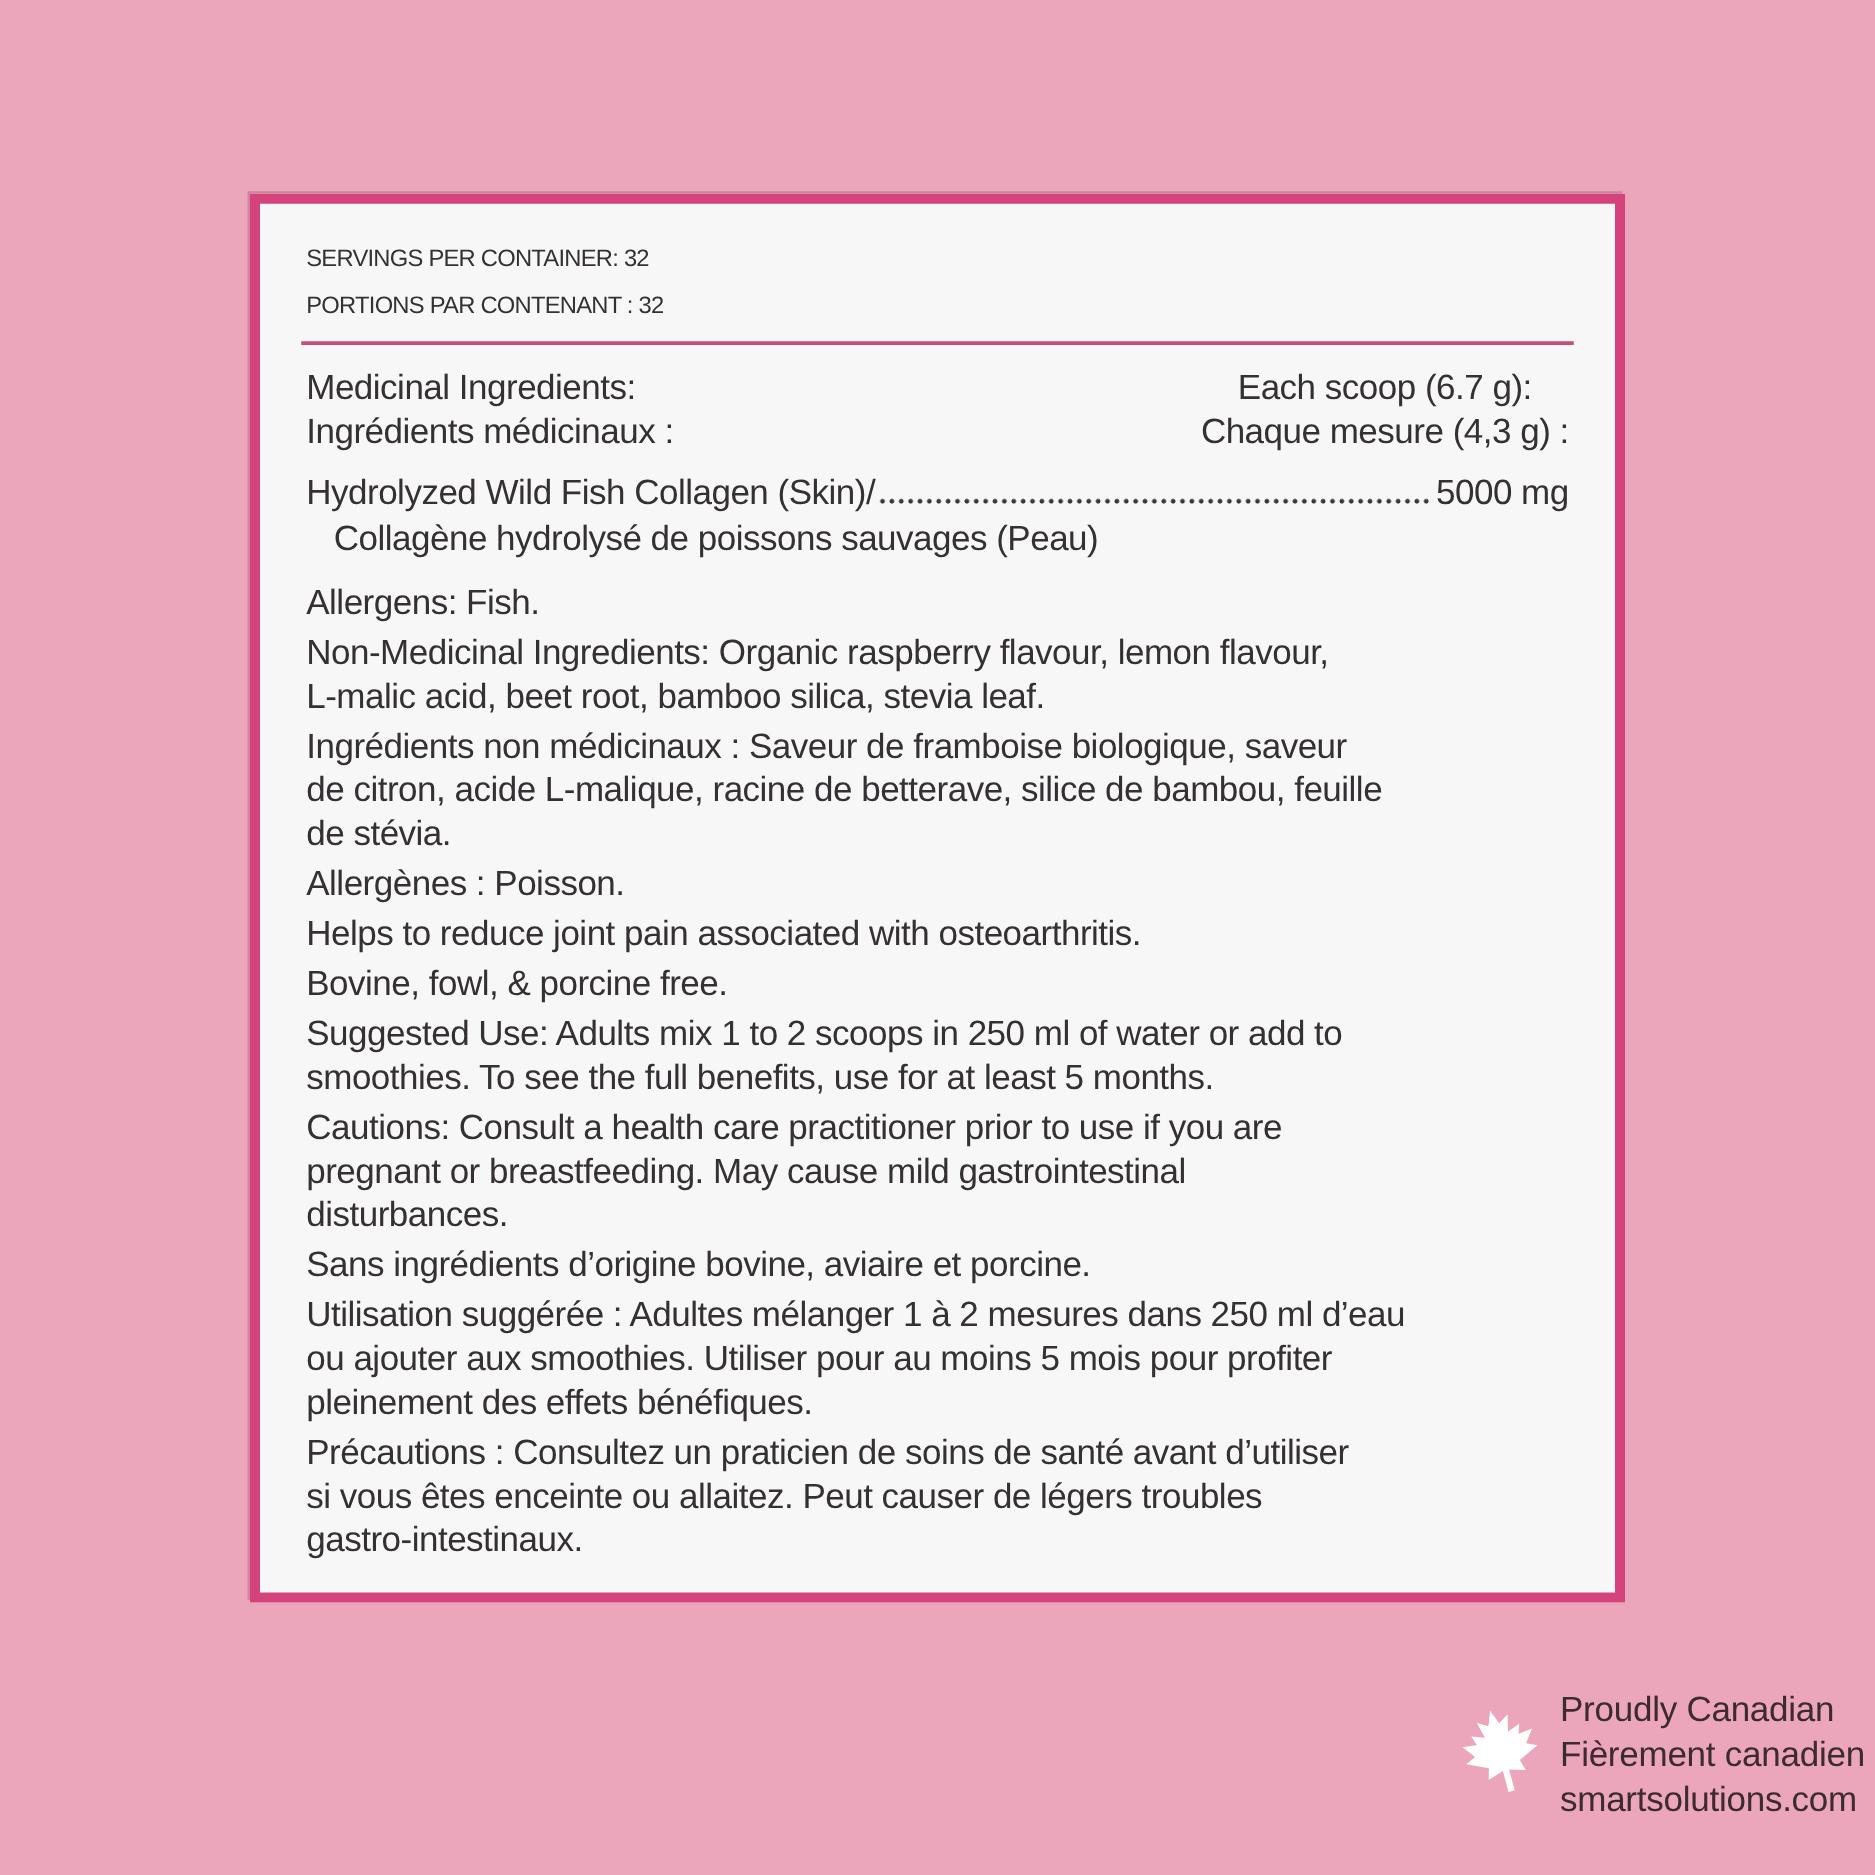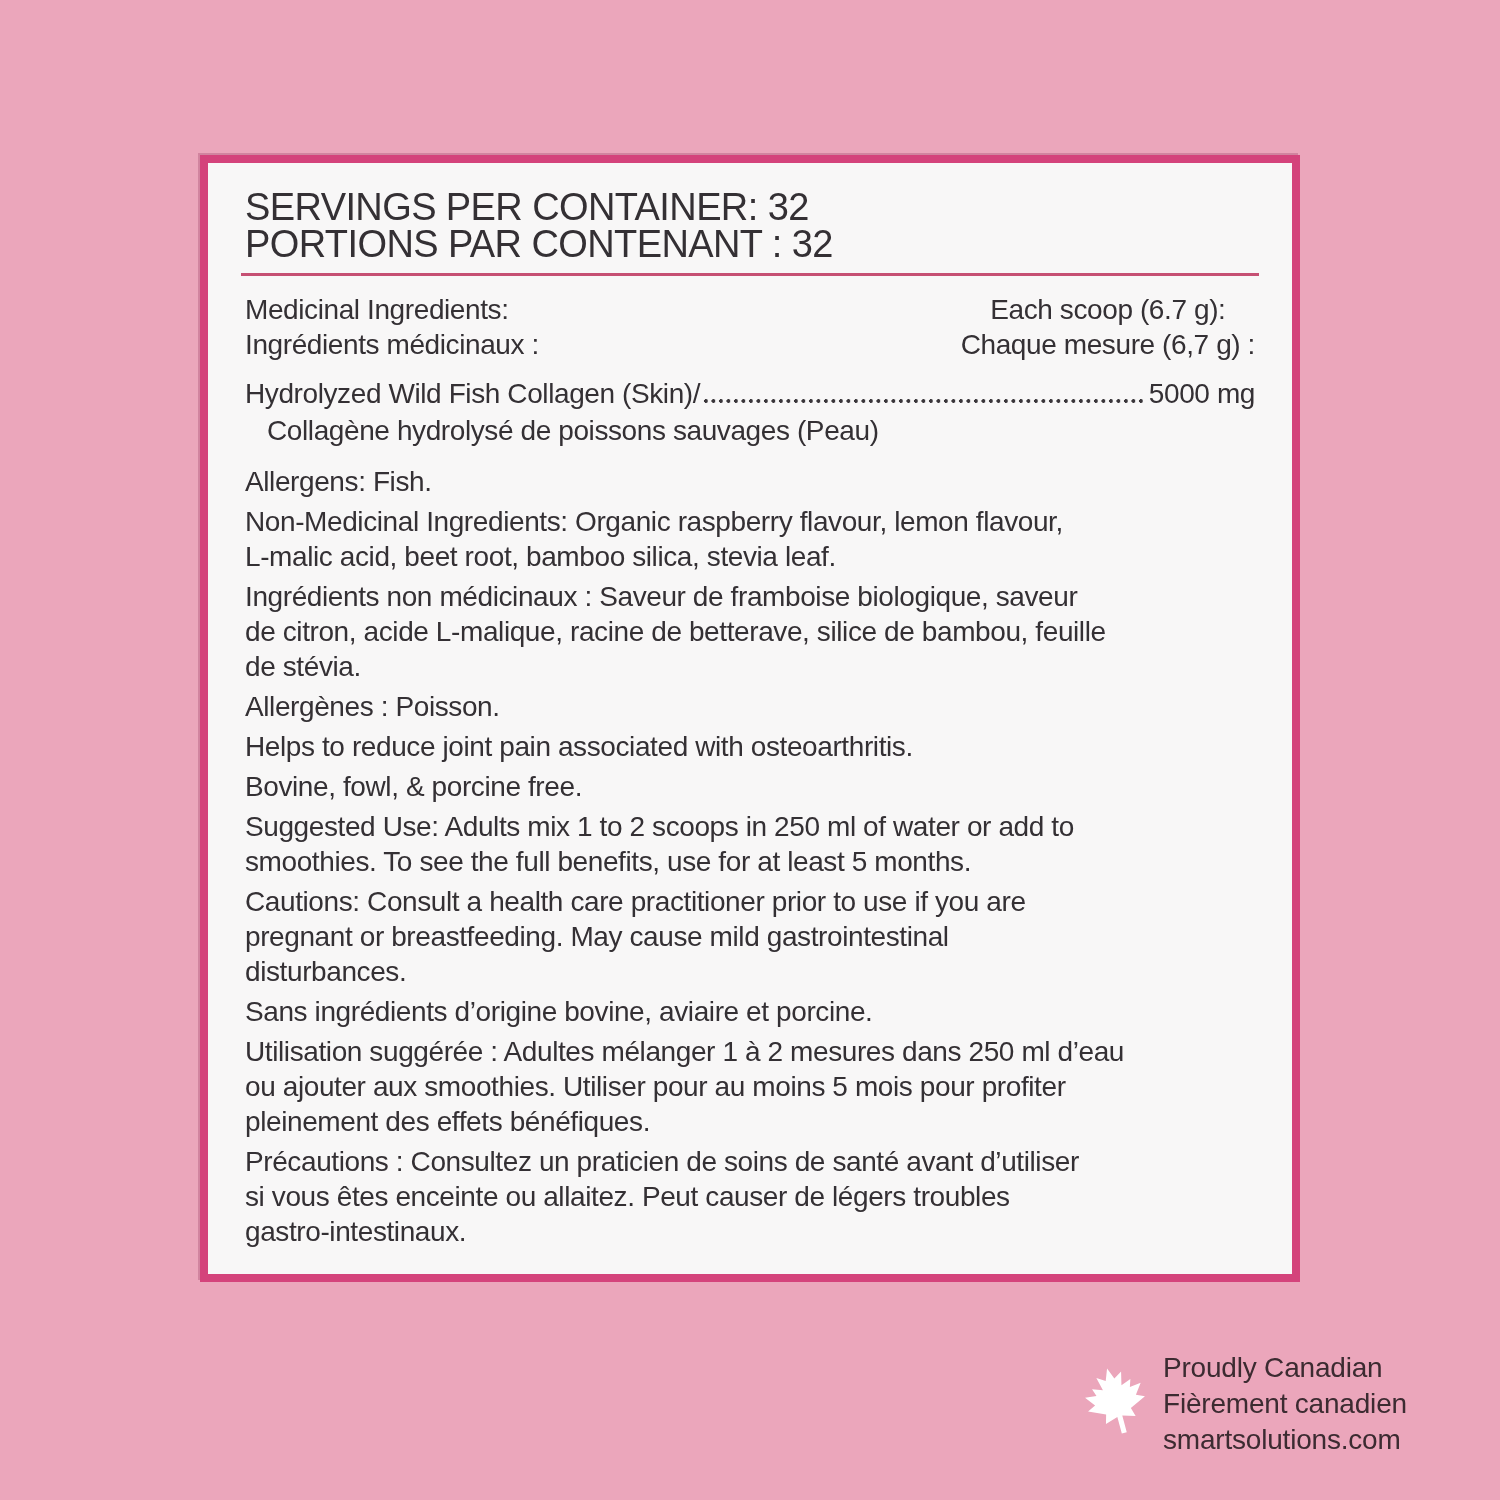--- a/index.html
+++ b/index.html
@@ -20,21 +20,21 @@
     box-sizing: border-box;
     background: #F8F7F7;
     border: 8px solid #D4437B;
     box-shadow: -2px -2px 0 rgba(130,30,75,0.25);
     padding: 26px 37px 0 37px;
     letter-spacing: -0.4px;
     font-size: 28px;
     line-height: 35px;
   }
 
-  .servings { font-size: 38px; line-height: 37px; letter-spacing: -0.6px; }
+  .servings { font-size: 19px; line-height: 37px; letter-spacing: -0.6px; }
 
   .rule {
     border: none;
     border-top: 3px solid #C65073;
     margin: 10px -4px 16px -4px;
   }
 
   .med-row { display: flex; justify-content: space-between; }
   .med-right { text-align: center; }
 
@@ -50,21 +50,21 @@
   }
   .collagen-fr { margin: 2px 0 16px 22px; }
 
   .paragraphs p {
     margin: 0 0 5px 0;
     white-space: pre-line;
   }
 
   .footer {
     position: absolute;
-    left: 1084px; top: 1350px;
+    left: 1169px; top: 1350px;
     display: flex;
     align-items: flex-start;
     color: #3C2B31;
     font-size: 28px;
     line-height: 36px;
     letter-spacing: -0.2px;
   }
   .leaf {
     display: inline-block;
     width: 64px; height: 72px;
@@ -88,21 +88,21 @@
 
     <hr class="rule">
 
     <div class="med-row">
       <div class="med-left">
         <div>Medicinal Ingredients:</div>
         <div>Ingrédients médicinaux :</div>
       </div>
       <div class="med-right">
         <div>Each scoop (6.7 g):</div>
-        <div>Chaque mesure (6,7 g) :</div>
+        <div>Chaque mesure (4,3 g) :</div>
       </div>
     </div>
 
     <div class="collagen-row">
       <span>Hydrolyzed Wild Fish Collagen (Skin)/</span>
       <span class="leader"></span>
       <span>5000 mg</span>
     </div>
     <div class="collagen-fr">Collagène hydrolysé de poissons sauvages (Peau)</div>
 

